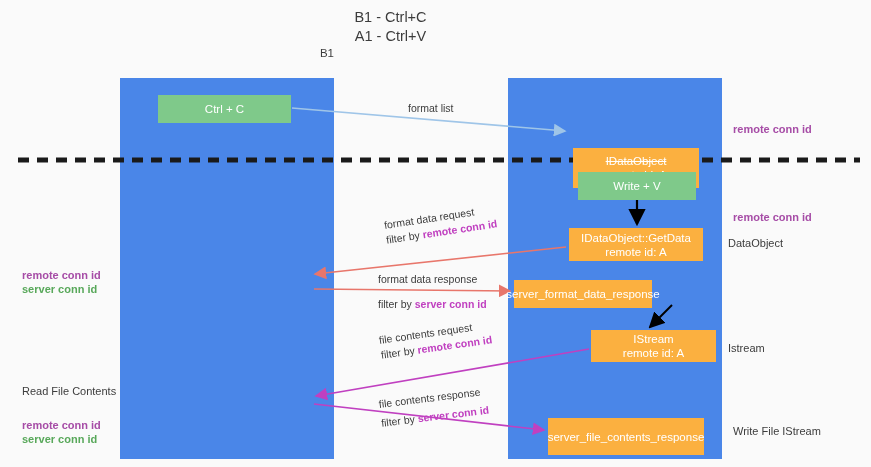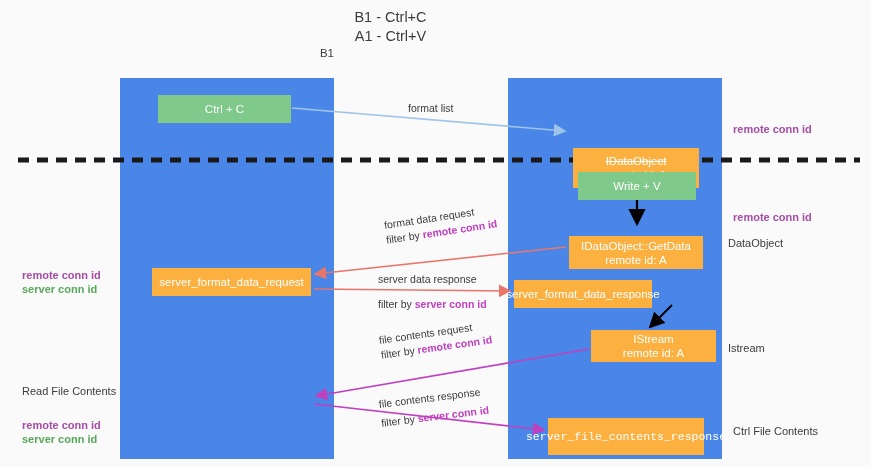--- a/index.html
+++ b/index.html
@@ -70,26 +70,26 @@
     line-height: 14px;
     text-align: center;
     padding: 14px 4px;
   }
   .node.green { background: #7fc98a; }
   .node.orange { background: #fbb040; }
 
   .n-ctrlc   { left: 158px; top: 95px;  width: 133px; height: 27px; }
   .n-idobj   { left: 573px; top: 116px; width: 126px; height: 40px; margin-top: 32px; }
   .n-ctrlv   { left: 578px; top: 172px; width: 118px; height: 25px; }
-  .n-getdata { left: 569px; top: 236px; width: 134px; height: 33px; }
+  .n-getdata { left: 569px; top: 228px; width: 134px; height: 33px; }
   .n-sfdreq  { left: 152px; top: 268px; width: 159px; height: 25px; }
   .n-sfdres  { left: 514px; top: 280px; width: 138px; height: 25px; }
   .n-istream { left: 591px; top: 330px; width: 125px; height: 32px; }
   .n-sfcreq  { left: 152px; top: 385px; width: 159px; height: 25px; }
-  .n-sfcres  { left: 548px; top: 418px; width: 156px; height: 37px; font-family: Liberation Mono, monospace; }
+  .n-sfcres  { left: 548px; top: 418px; width: 156px; height: 37px; }
 
   .strike-line {
     text-decoration: line-through;
     text-decoration-thickness: 1px;
   }
 
   .sidelabel {
     position: absolute;
     font-size: 11px;
     line-height: 14px;
@@ -183,23 +183,20 @@
 
   <div class="node green n-ctrlv">
     <span>Write + V</span>
   </div>
 
   <div class="node orange n-getdata">
     <span>IDataObject::GetData</span>
     <span>remote id: A</span>
   </div>
 
-  <div class="node orange n-sfdreq">
-    <span>server_format_data_request</span>
-  </div>
 
   <div class="node orange n-sfdres">
     <span>server_format_data_response</span>
   </div>
 
   <div class="node orange n-istream">
     <span>IStream</span>
     <span>remote id: A</span>
   </div>
 
@@ -211,21 +208,21 @@
   <div class="arrowlabel al-formatlist">
     <span>format list</span>
   </div>
 
   <div class="arrowlabel al-fdreq">
     <span class="rot-up">format data request</span>
     <span class="rot-up"><span>filter by </span><span class="purple">remote conn id</span></span>
   </div>
 
   <div class="arrowlabel al-fdres">
-    <span class="rot-up">server data response</span>
+    <span class="rot-up">format data response</span>
     <span class="rot-up" style="margin-top:10px;display:block;"><span>filter by </span><span class="purple">server conn id</span></span>
   </div>
 
   <div class="arrowlabel al-fcreq">
     <span class="rot-up">file contents request</span>
     <span class="rot-up"><span>filter by </span><span class="purple">remote conn id</span></span>
   </div>
 
   <div class="arrowlabel al-fcres">
     <span class="rot-up">file contents response</span>
@@ -238,21 +235,21 @@
   <div class="sidelabel lbl-rc2">
     <span class="purple">remote conn id</span>
   </div>
   <div class="sidelabel lbl-do">
     <span class="dark">DataObject</span>
   </div>
   <div class="sidelabel lbl-is">
     <span class="dark">Istream</span>
   </div>
   <div class="sidelabel lbl-wfc">
-    <span class="dark">Ctrl File Contents</span>
+    <span class="dark">Write File IStream</span>
   </div>
 
   <div class="sidelabel lbl-left-mid">
     <span class="purple" style="display:block;">remote conn id</span>
     <span class="green" style="display:block;">server conn id</span>
   </div>
 
   <div class="sidelabel lbl-left-bot">
     <span class="dark" style="display:block;margin-bottom:20px;">Read File Contents</span>
     <span class="purple" style="display:block;">remote conn id</span>

